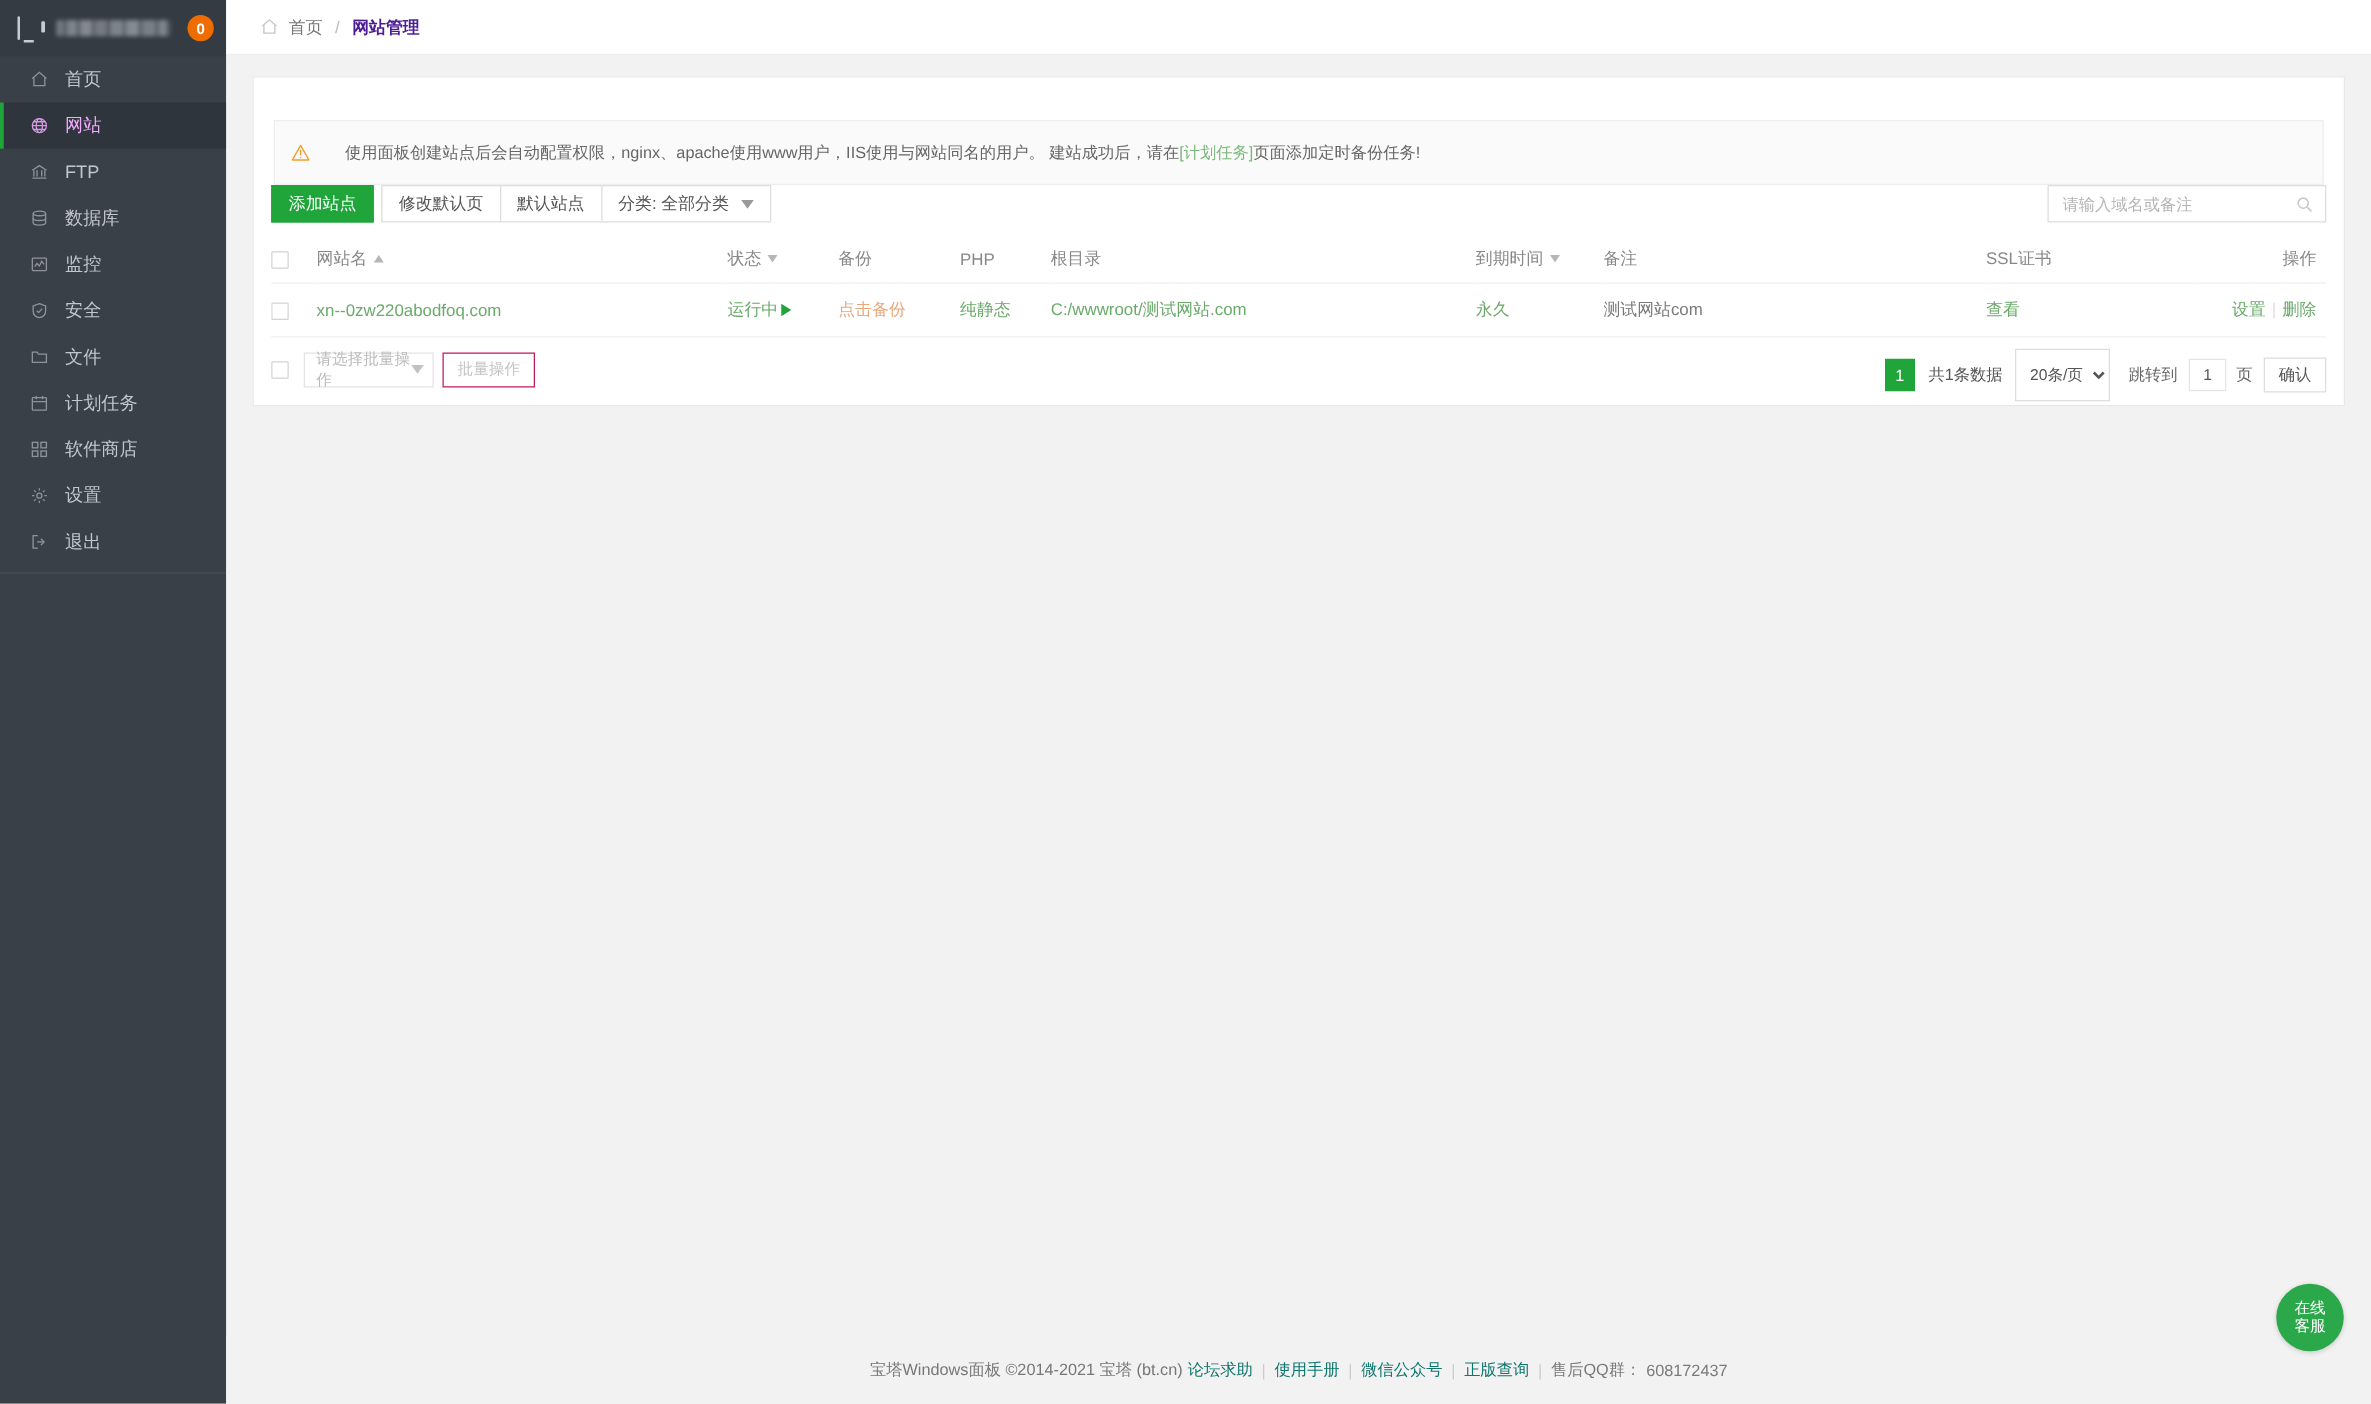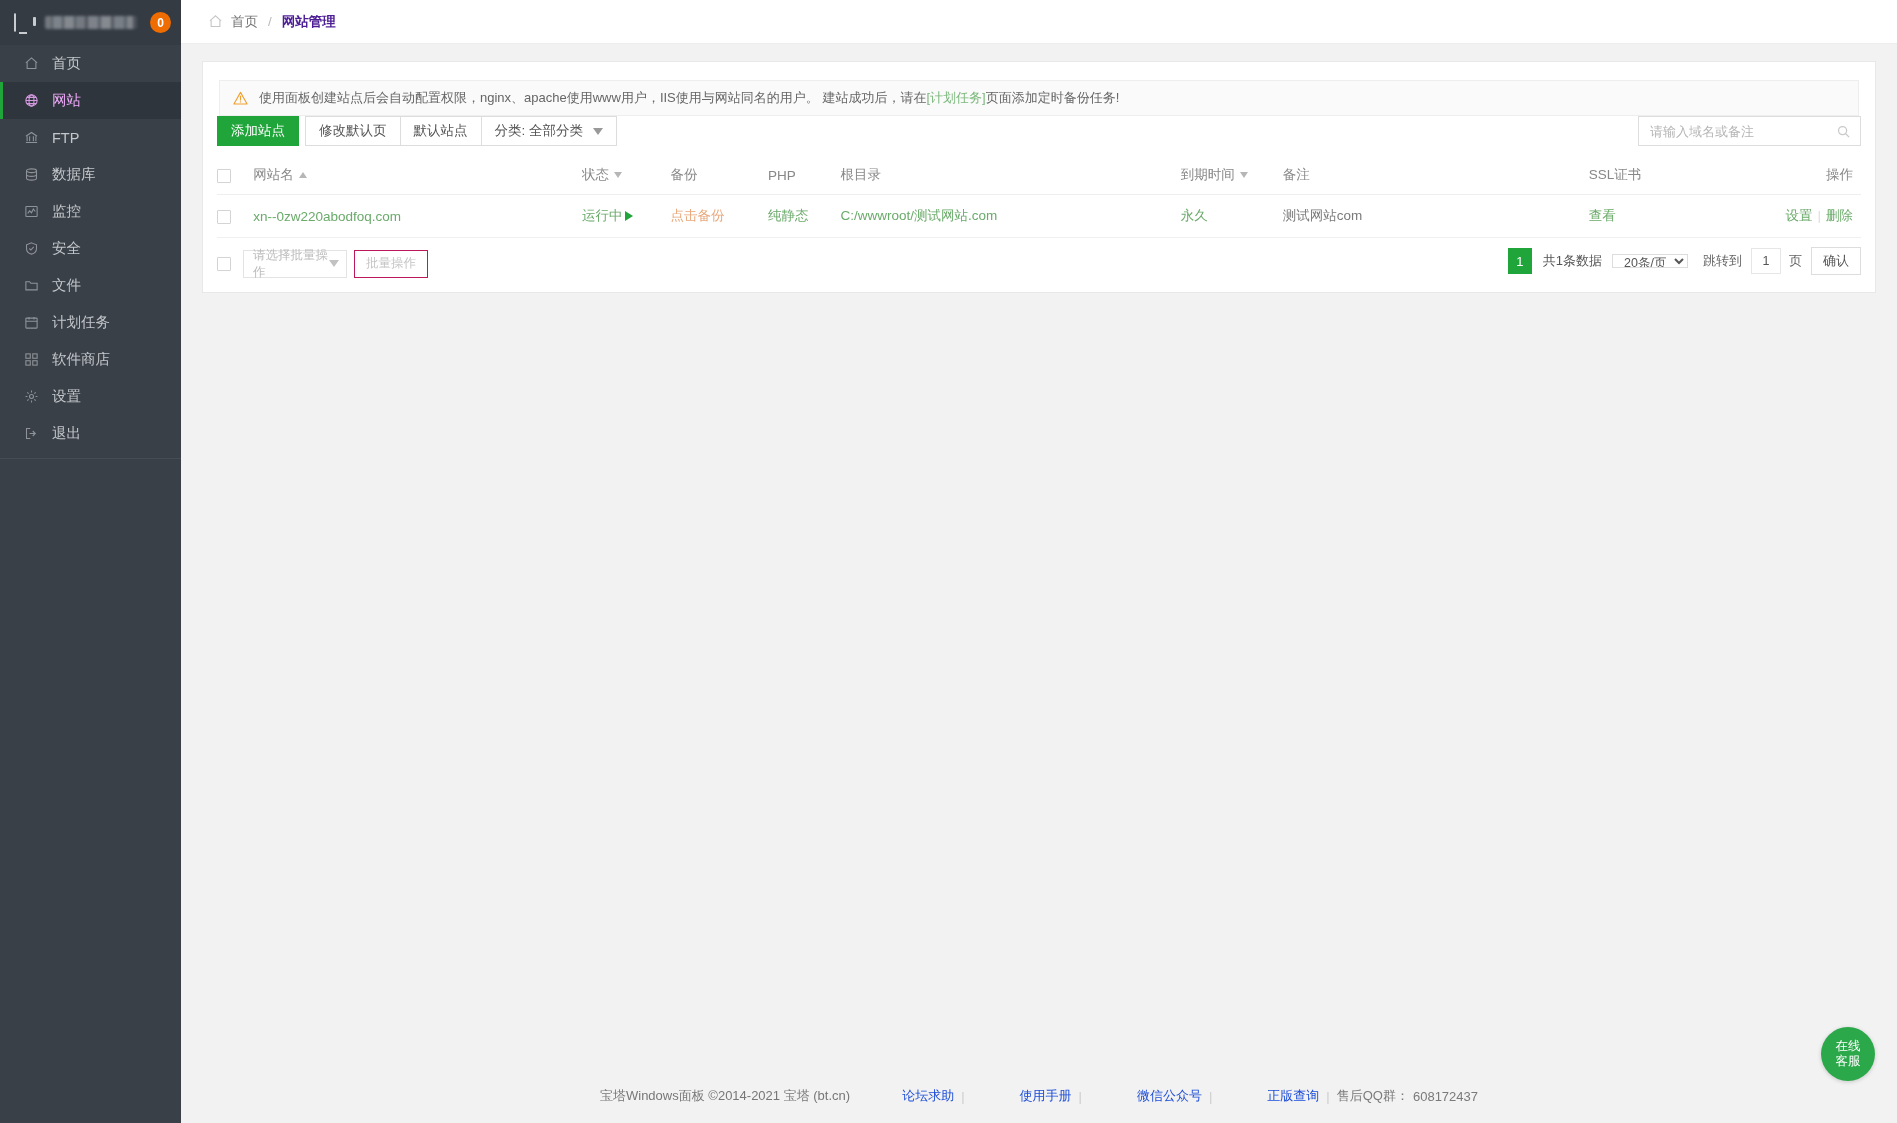--- a/index.html
+++ b/index.html
@@ -100,26 +100,26 @@
 
   .content-wrap { padding: 17px 21px 0 21px; flex: 1 1 auto; }
   .panel {
     background: #fff;
     border: 1px solid #e8e8e8;
     padding: 0 14px 10px 14px;
   }
 
   
   .notice {
-    margin: 18px 2px 0 2px;
+    margin: 34px 2px 0 2px;
     background: #fafafa;
     border: 1px solid #eee;
-    height: 36px;
-    display: flex; align-items: center;
-    padding-left: 13px; gap: 11px;
+    height: 52px;
+    display: flex; align-items: center;
+    padding-left: 13px; gap: 28px;
     font-size: 13px; color: #666;
   }
   .warn-tri { width: 15px; height: 14px; flex: 0 0 15px; }
   .notice .lnk { color: #7cb87c; }
 
   
   .toolbar {
     display: flex; align-items: center;
     position: relative;
     height: 30px;
@@ -236,21 +236,21 @@
     display: flex; align-items: center;
     font-size: 13px; color: #666;
   }
   .pg-num {
     width: 24px; height: 26px; background: #20a53a; color: #fff;
     display: flex; align-items: center; justify-content: center;
     font-size: 13px; cursor: pointer;
   }
   .pg-total { padding: 0 10px 0 11px; color: #555; }
   .pg-size {
-    height: 14px; border: 1px solid #ddd; background: #fff;
+    height: 42px; border: 1px solid #ddd; background: #fff;
     font-size: 12.5px; color: #555; padding: 0 4px 0 7px;
     font-family: inherit; cursor: pointer;
   }
   .pg-jump { padding: 0 9px 0 15px; color: #666; }
   .pg-input {
     width: 30px; height: 26px; border: 1px solid #e6e6e6; background: #fff;
     text-align: center; font-size: 12.5px; color: #555; font-family: inherit;
     outline: none;
   }
   .pg-pg { padding: 0 9px 0 8px; color: #666; }
@@ -261,21 +261,21 @@
 
   
   .footer {
     flex: 0 0 auto;
     height: 54px;
     display: flex; align-items: center; justify-content: center;
     gap: 4px;
     font-size: 13px; color: #777;
     background: #f2f2f2;
   }
-  .footer .f-link { color: #1d4ed8; text-decoration: none; cursor: pointer; margin-left: 48px; }
+  .footer .f-link { color: #0f766e; text-decoration: none; cursor: pointer; }
   .footer .f-sep { color: #ccc; padding: 0 3px; }
   .footer .f-qq { color: #7a7a7a; }
 
   
   .float-cs {
     position: absolute; right: 22px; bottom: 42px;
     width: 54px; height: 54px; border-radius: 50%;
     background: #2ba84a; color: #fff;
     display: flex; flex-direction: column; align-items: center; justify-content: center;
     font-size: 12.5px; line-height: 15px; cursor: pointer;

